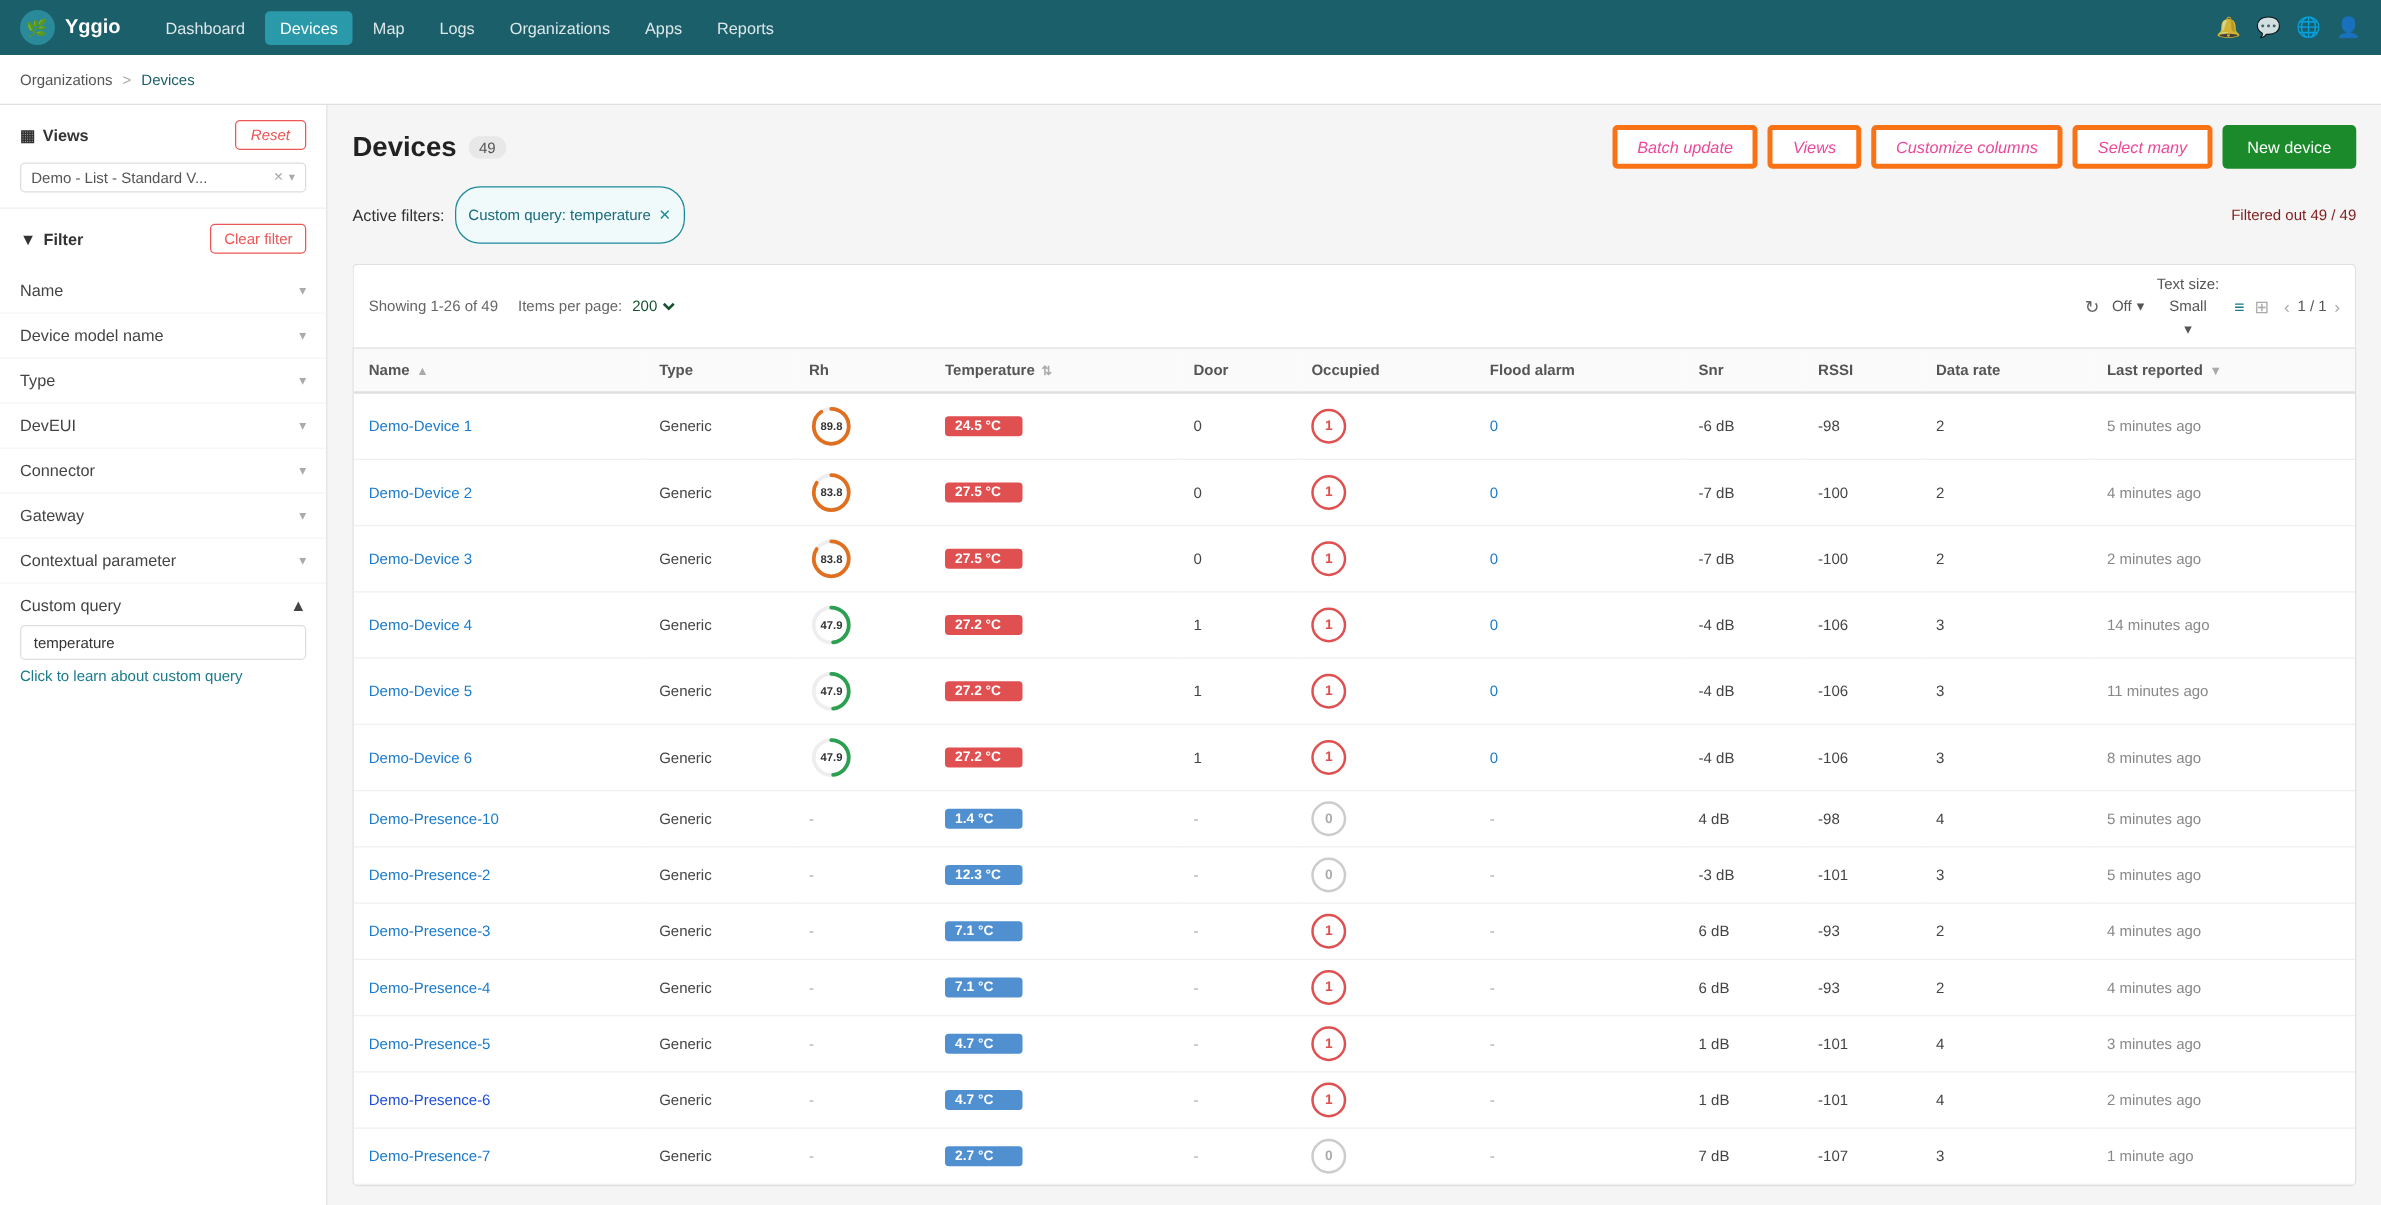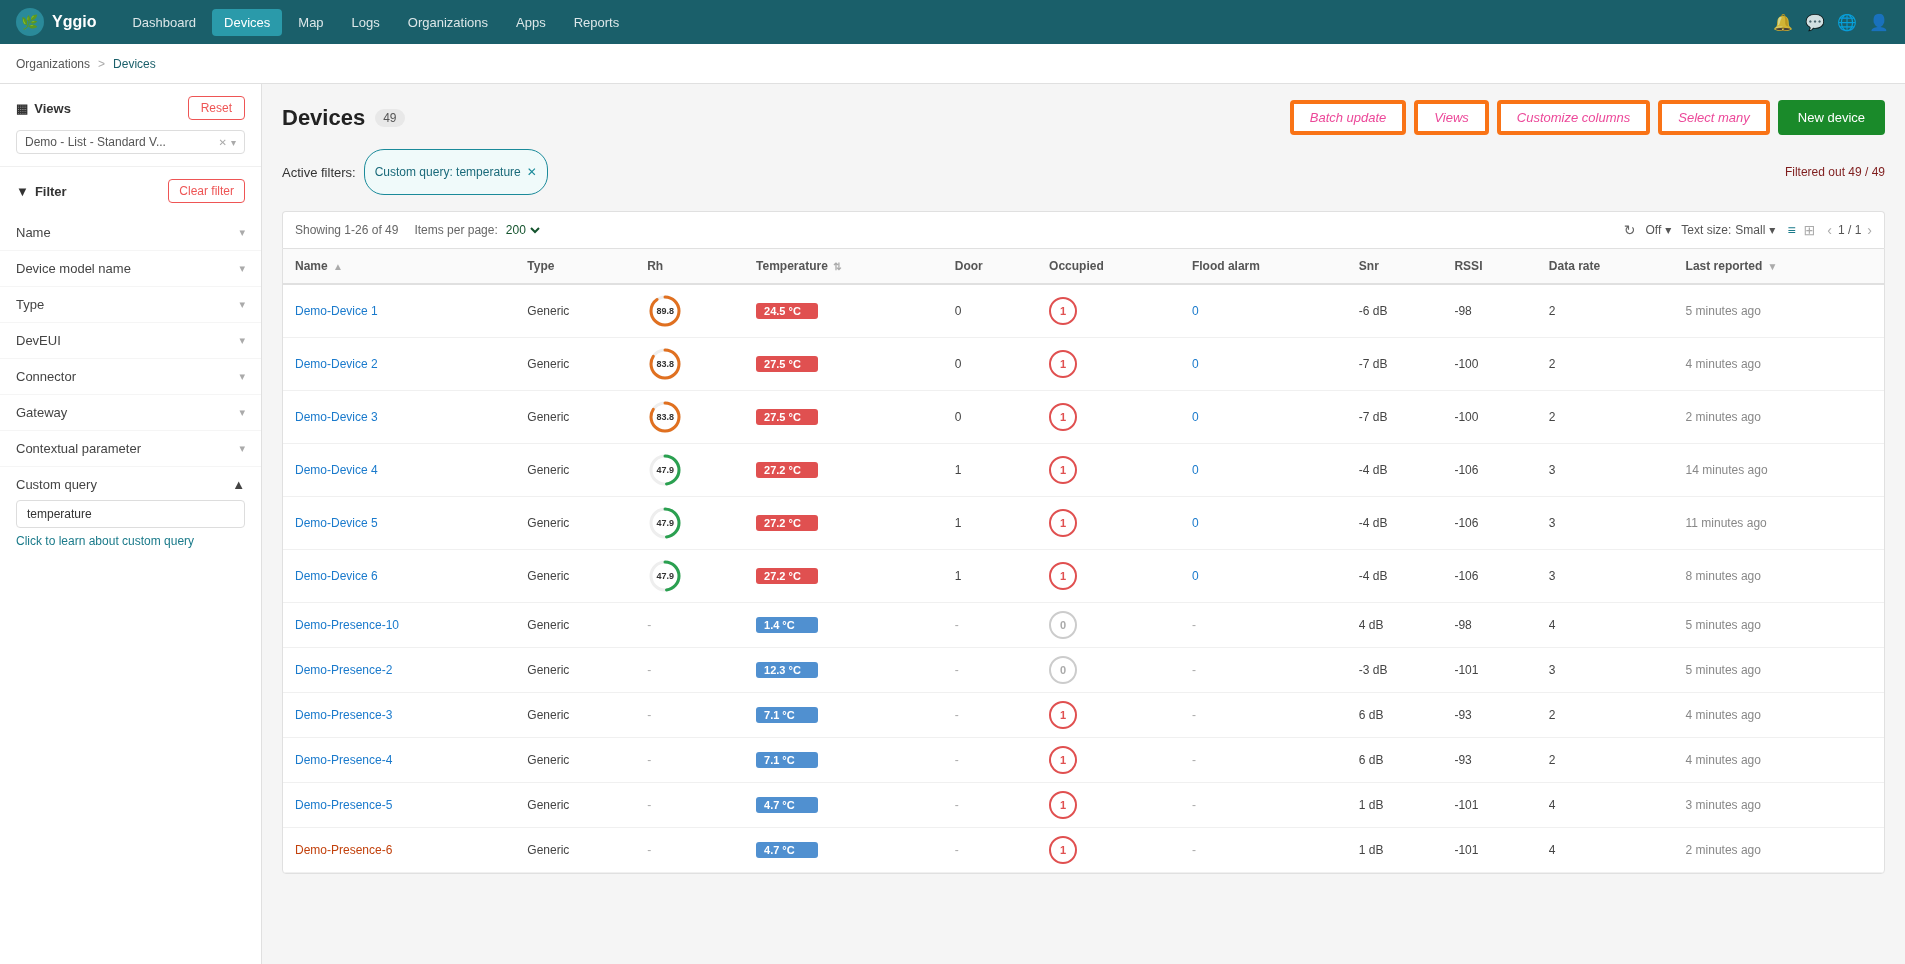--- a/index.html
+++ b/index.html
@@ -30,21 +30,21 @@
     .breadcrumb-active { color: #1a5f6a; font-weight: 500; }
 
     
     .layout { display: flex; height: calc(100vh - 44px); }
 
     
     .sidebar { width: 262px; background: white; border-right: 1px solid #e0e0e0; overflow-y: auto; flex-shrink: 0; }
     .sidebar-section { padding: 12px 16px; border-bottom: 1px solid #f0f0f0; }
     .sidebar-views-header { display: flex; align-items: center; justify-content: space-between; margin-bottom: 10px; }
     .sidebar-views-title { font-weight: 600; font-size: 13px; color: #333; display: flex; align-items: center; gap: 6px; }
-    .btn-reset { border: 1px solid #e55; color: #e55; background: white; padding: 4px 12px; border-radius: 4px; cursor: pointer; font-size: 12px; }
+    .btn-reset { border: 1px solid #e55; color: #e55; background: white; padding: 4px 12px; border-radius: 4px; cursor: pointer; font-size: 12px; font-style: italic; }
     .view-selector { display: flex; align-items: center; border: 1px solid #ddd; border-radius: 4px; padding: 4px 8px; font-size: 12px; color: #555; gap: 4px; cursor: pointer; }
     .view-selector .view-text { flex: 1; overflow: hidden; text-overflow: ellipsis; white-space: nowrap; }
     .view-selector .close-icon { color: #aaa; font-size: 10px; cursor: pointer; }
     .view-selector .chevron-icon { color: #aaa; font-size: 10px; }
 
     .filter-header { display: flex; align-items: center; justify-content: space-between; padding: 12px 16px; }
     .filter-title { font-weight: 600; font-size: 13px; color: #333; display: flex; align-items: center; gap: 6px; }
     .btn-clear-filter { border: 1px solid #e55; color: #e55; background: white; padding: 4px 10px; border-radius: 4px; cursor: pointer; font-size: 12px; }
 
     .filter-item { padding: 10px 16px; border-bottom: 1px solid #f5f5f5; display: flex; align-items: center; justify-content: space-between; cursor: pointer; }
@@ -75,21 +75,21 @@
     .filtered-out { margin-left: auto; font-size: 12px; color: #7f1d1d; }
 
     
     .table-toolbar { display: flex; align-items: center; justify-content: space-between; padding: 8px 12px; background: white; border: 1px solid #e0e0e0; border-radius: 4px 4px 0 0; border-bottom: none; gap: 48px; }
     .toolbar-left { display: flex; align-items: center; gap: 16px; font-size: 12px; color: #666; }
     .items-per-page { display: flex; align-items: center; gap: 4px; }
     .items-per-page select { border: none; font-size: 12px; color: #14532d; cursor: pointer; background: transparent; }
     .toolbar-right { display: flex; align-items: center; gap: 10px; }
     .refresh-btn { background: none; border: none; color: #666; cursor: pointer; font-size: 14px; display: flex; align-items: center; gap: 4px; }
     .off-toggle { display: flex; align-items: center; gap: 4px; font-size: 12px; color: #555; cursor: pointer; }
-    .text-size { display: flex; align-items: center; gap: 4px; font-size: 12px; color: #555; cursor: pointer; }
+    .text-size { display: flex; align-items: center; gap: 4px; font-size: 12px; color: #555; cursor: pointer; flex-direction: column; }
     .view-icons { display: flex; gap: 4px; }
     .view-icon { color: #aaa; cursor: pointer; font-size: 14px; padding: 2px; }
     .view-icon.active { color: #1a7a8a; }
     .pagination { display: flex; align-items: center; gap: 6px; font-size: 12px; color: #555; }
     .pagination-btn { background: none; border: none; color: #aaa; cursor: pointer; font-size: 14px; }
 
     
     .table-wrap { background: white; border: 1px solid #e0e0e0; border-radius: 0 0 4px 4px; overflow: auto; }
     table { width: 100%; border-collapse: collapse; font-size: 12px; }
     thead th { padding: 10px 12px; text-align: left; font-weight: 600; color: #555; border-bottom: 2px solid #e0e0e0; background: #fafafa; white-space: nowrap; font-size: 12px; cursor: pointer; }
@@ -477,30 +477,43 @@
     <td><span class="temp-badge blue">4.7 °C</span></td>
     <td><span class="text-muted">-</span></td>
     <td><span class="occupied-circle occupied">1</span></td>
     <td><span class="text-muted">-</span></td>
     <td>1 dB</td>
     <td>-101</td>
     <td>4</td>
     <td style="color:#888">3 minutes ago</td>
   </tr>
             <tr>
-    <td style="color:#c2410c;cursor:pointer">Demo-Presence-6</td>
+    <td style="color:#1d4ed8;cursor:pointer">Demo-Presence-6</td>
     <td>Generic</td>
     <td><span class="text-muted">-</span></td>
     <td><span class="temp-badge blue">4.7 °C</span></td>
     <td><span class="text-muted">-</span></td>
     <td><span class="occupied-circle occupied">1</span></td>
     <td><span class="text-muted">-</span></td>
     <td>1 dB</td>
     <td>-101</td>
     <td>4</td>
     <td style="color:#888">2 minutes ago</td>
   </tr>
+            <tr>
+    <td style="color:#1a7acc;cursor:pointer">Demo-Presence-7</td>
+    <td>Generic</td>
+    <td><span class="text-muted">-</span></td>
+    <td><span class="temp-badge blue">2.7 °C</span></td>
+    <td><span class="text-muted">-</span></td>
+    <td><span class="occupied-circle empty">0</span></td>
+    <td><span class="text-muted">-</span></td>
+    <td>7 dB</td>
+    <td>-107</td>
+    <td>3</td>
+    <td style="color:#888">1 minute ago</td>
+  </tr>
           </tbody>
       </table>
     </div>
 
   </main>
 </div>
 
 </body></html>

